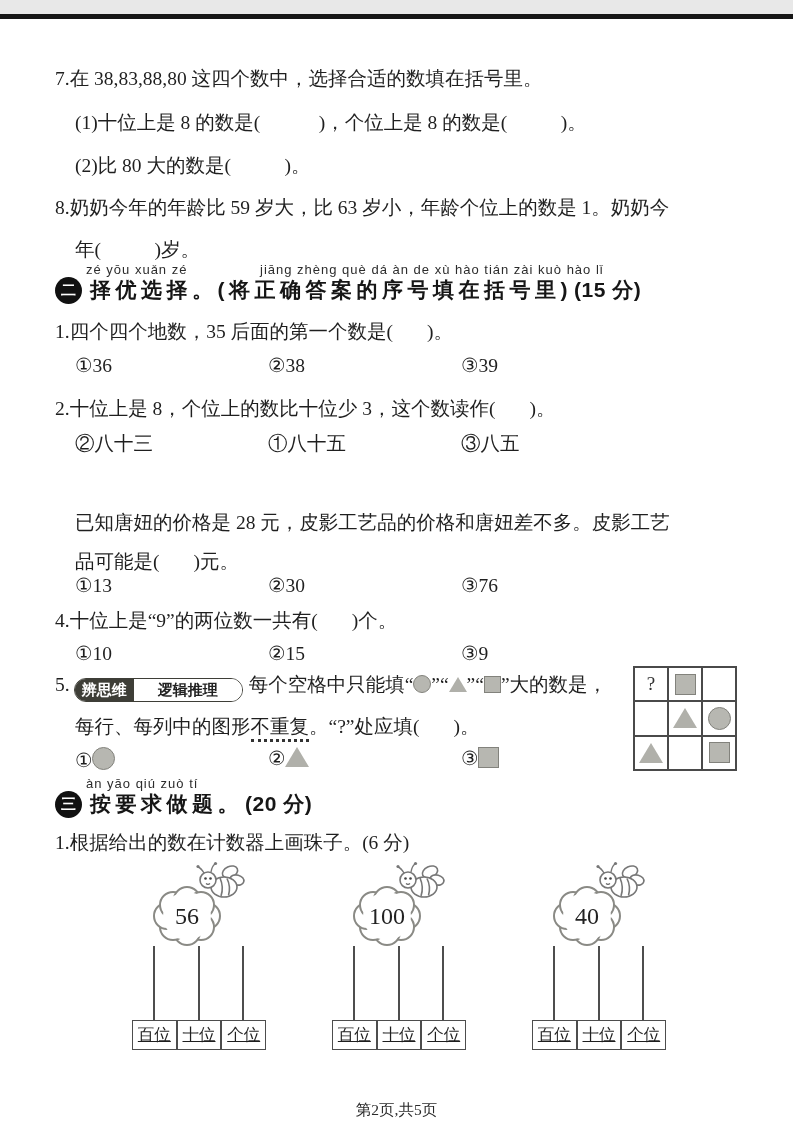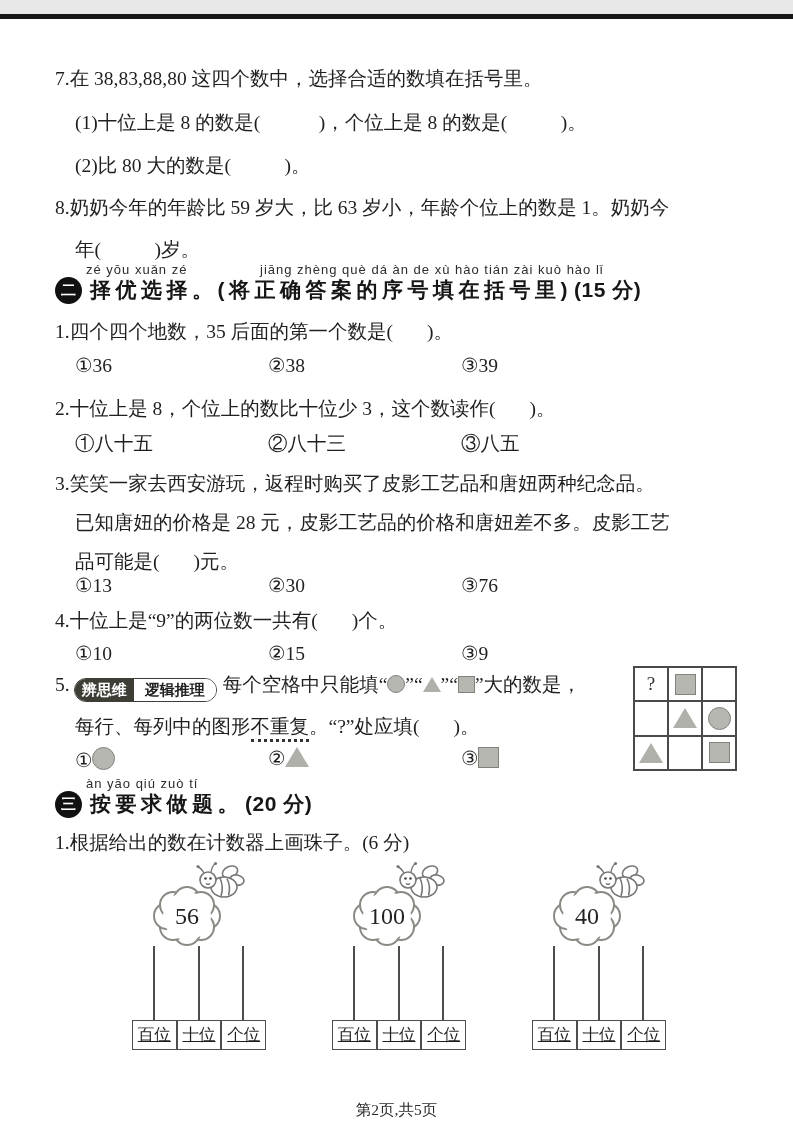--- a/index.html
+++ b/index.html
@@ -16,21 +16,21 @@
   .heading .title{letter-spacing:4.5px;}
   .heading .score{letter-spacing:0.5px;margin-left:2px;}
   .opts{position:absolute;left:75px;display:flex;font-size:19.5px;}
   .opts .opt{width:193px;white-space:pre;}
   .opts .opt:last-child{width:auto;}
   
   .pill{display:inline-flex;align-items:center;border:1.5px solid #3e3e37;border-radius:13px;overflow:hidden;
         font-family:"Liberation Sans","DejaVu Sans",sans-serif;font-weight:700;font-size:15px;
         vertical-align:-4px;margin:0 6px 0 4px;line-height:20px;}
   .pill .seg1{background:#3e3e37;color:#fff;padding:1px 7px;}
-  .pill .seg2{background:#fff;color:#222;padding:1px 11px;}
+  .pill .seg2{background:#fff;color:#222;padding:1px 24px;}
   
   .emph{border-bottom:3px dotted #333;padding-bottom:2px;}
   
   .sh-circle{display:inline-block;width:21px;height:21px;border-radius:50%;
              background:#b7b7b1;border:1px solid #82827c;vertical-align:-3px;}
   .sh-triangle{display:inline-block;width:0;height:0;border-left:12px solid transparent;
              border-right:12px solid transparent;border-bottom:20px solid #b0b0aa;vertical-align:-2px;}
   .sh-square{display:inline-block;width:19px;height:19px;background:#b7b7b1;
              border:1px solid #82827c;vertical-align:-3px;}
   .sm.sh-circle{width:16px;height:16px;vertical-align:-2px;}
@@ -81,26 +81,25 @@
 
   <div class="abs" style="left:55px;top:305px;">1.四个四个地数，35 后面的第一个数是(       )。</div>
   <div class="opts" style="top:340px;">
     <span class="opt">①36</span>
     <span class="opt">②38</span>
     <span class="opt">③39</span>
   </div>
 
   <div class="abs" style="left:55px;top:382px;">2.十位上是 8，个位上的数比十位少 3，这个数读作(       )。</div>
   <div class="opts" style="top:416px;">
+    <span class="opt">②八十三</span>
     <span class="opt">①八十五</span>
-    <span class="opt">②八十三</span>
     <span class="opt">③八五</span>
   </div>
 
-  <div class="abs" style="left:55px;top:457px;">3.笑笑一家去西安游玩，返程时购买了皮影工艺品和唐妞两种纪念品。</div>
   <div class="abs" style="left:75px;top:496px;">已知唐妞的价格是 28 元，皮影工艺品的价格和唐妞差不多。皮影工艺</div>
   <div class="abs" style="left:75px;top:535px;">品可能是(       )元。</div>
   <div class="opts" style="top:560px;">
     <span class="opt">①13</span>
     <span class="opt">②30</span>
     <span class="opt">③76</span>
   </div>
 
   <div class="abs" style="left:55px;top:594px;">4.十位上是“9”的两位数一共有(       )个。</div>
   <div class="opts" style="top:628px;">

